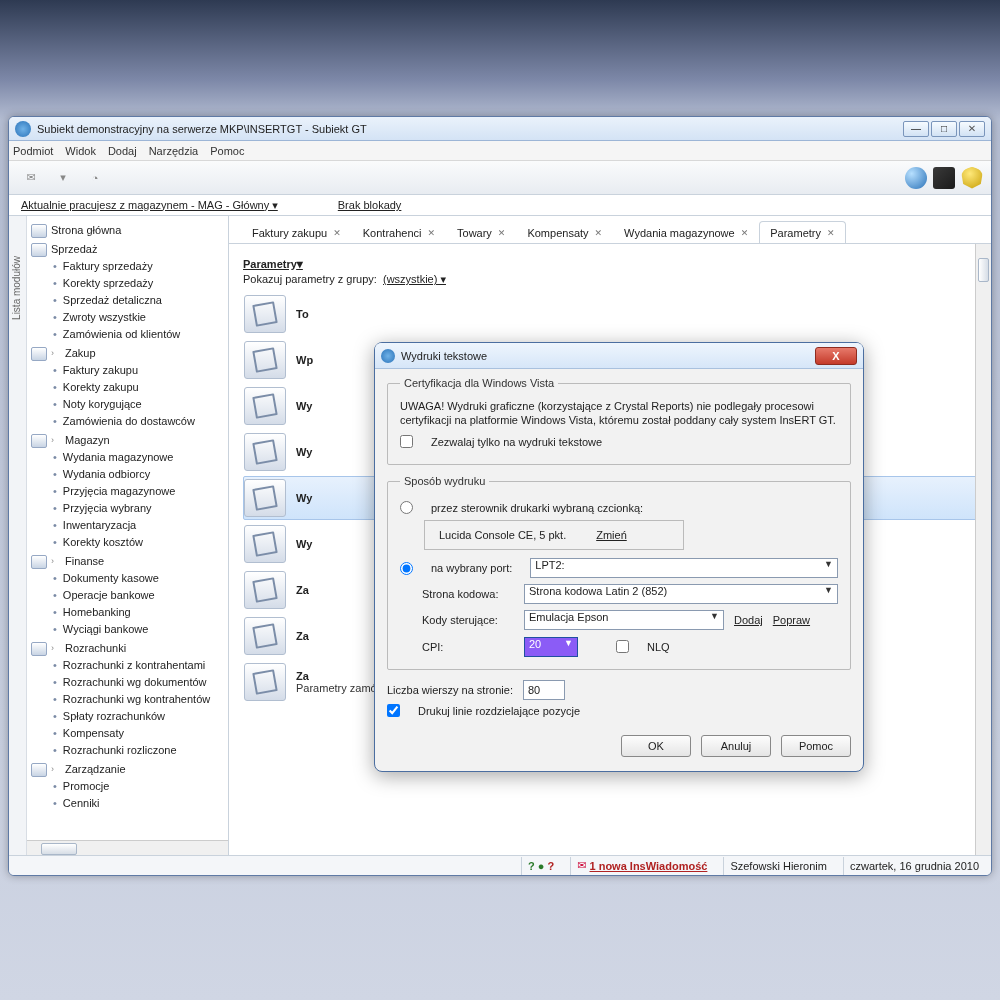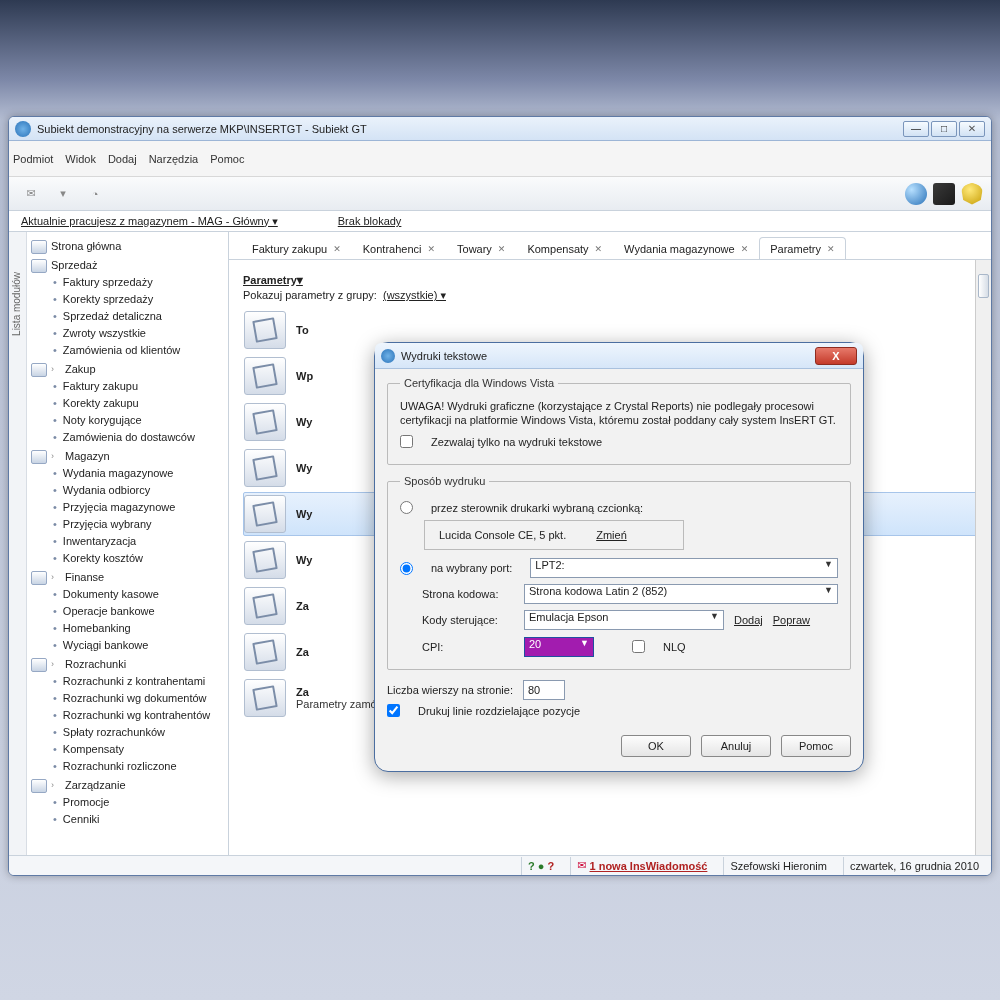--- a/index.html
+++ b/index.html
@@ -3,21 +3,21 @@
 <meta charset="utf-8">
 <style>
 *{box-sizing:border-box;margin:0;padding:0;font-family:"Segoe UI",Tahoma,Arial,sans-serif;font-size:11px;color:#222}
 body{width:1000px;height:1000px;background:linear-gradient(180deg,#2e3a52 0%,#7d88a8 8%,#b4bdd2 12%,#d0d6e4 100%);overflow:hidden}
 .window{position:absolute;left:8px;top:116px;width:984px;height:760px;background:#fff;border:1px solid #5f7aa5;border-radius:6px;box-shadow:0 0 8px rgba(0,0,0,.3);overflow:hidden}
 .titlebar{height:24px;background:linear-gradient(#eaf2fb,#d4e3f5);display:flex;align-items:center;padding:0 6px;border-bottom:1px solid #9cb5d6}
 .titlebar .app-icon{width:16px;height:16px;background:radial-gradient(#6fb2e8,#2a72b8);border-radius:50%;margin-right:6px}
 .winbtns{margin-left:auto;display:flex;gap:2px}
 .winbtn{width:26px;height:16px;border:1px solid #7a95bb;border-radius:2px;background:linear-gradient(#f6fbff,#d2e2f4);display:flex;align-items:center;justify-content:center;font-size:10px;font-family:Arial}
 .winbtn.close{color:#555}
-.menubar{height:36px;background:#f5f5f5;border-bottom:1px solid #d8d8d8;display:flex;align-items:center;padding:0 4px;gap:12px}
+.menubar{height:20px;background:#f5f5f5;border-bottom:1px solid #d8d8d8;display:flex;align-items:center;padding:0 4px;gap:12px}
 .menubar span{color:#333}
 .toolbar{height:34px;background:linear-gradient(#fafbfc,#e8ecf1);border-bottom:1px solid #c9d2dc;display:flex;align-items:center;padding:0 8px}
 .toolbar .tbtn{width:28px;height:26px;border:1px solid transparent;border-radius:3px;margin-right:4px;display:flex;align-items:center;justify-content:center;color:#888}
 .toolbar .right{margin-left:auto;display:flex;gap:6px}
 .ticon{width:22px;height:22px;border-radius:50%}
 .ticon.globe{background:radial-gradient(circle at 30% 30%,#b7e0ff,#2a72b8)}
 .ticon.box{background:linear-gradient(135deg,#3a3a3a,#1a1a1a);border-radius:3px}
 .ticon.shield{background:radial-gradient(circle at 40% 30%,#ffe97a,#c49a00);clip-path:polygon(50% 0,100% 20%,90% 80%,50% 100%,10% 80%,0 20%)}
 .infobar{height:21px;border-bottom:1px solid #c9d2dc;display:flex;align-items:center;padding:0 12px;gap:60px;font-size:11px}
 .infobar .u{text-decoration:underline}
@@ -50,37 +50,37 @@
 .prow .ptit{font-weight:bold}
 .prow .psub{color:#333}
 .vscroll{position:absolute;right:0;top:28px;bottom:0;width:16px;background:#f0f0f0;border-left:1px solid #ccc}
 .vscroll .vthumb{position:absolute;top:14px;left:2px;right:2px;height:24px;background:linear-gradient(90deg,#fff,#d6dde6);border:1px solid #a9b7c9;border-radius:2px}
 .statusbar{position:absolute;bottom:0;left:0;right:0;height:20px;background:#f4f6f9;border-top:1px solid #c9d2dc;display:flex;align-items:center;justify-content:flex-end;padding:0 6px;gap:10px;font-size:11px}
 .statusbar .cell{border-left:1px solid #c9d2dc;padding:0 6px;height:18px;display:flex;align-items:center}
 .statusbar .msg{color:#b02222;font-weight:bold;text-decoration:underline}
 .qmark{color:#2a7a2a;font-weight:bold}
 .exmark{color:#b02222;font-weight:bold}
 
-.dialog{position:absolute;left:374px;top:342px;width:490px;height:430px;background:#f2f2f2;border:1px solid #4b6ea0;border-radius:14px;box-shadow:0 4px 20px rgba(0,0,0,.35)}
+.dialog{position:absolute;left:374px;top:342px;width:490px;height:430px;background:#f2f2f2;border:1px solid #4b6ea0;border-radius:8px;box-shadow:0 4px 20px rgba(0,0,0,.35)}
 .dlg-title{height:26px;background:linear-gradient(#eef5fd,#d6e6f8);border-bottom:1px solid #a9c1de;display:flex;align-items:center;padding:0 6px;border-radius:6px 6px 0 0}
 .dlg-title .app-icon{width:14px;height:14px;background:radial-gradient(#6fb2e8,#2a72b8);border-radius:50%;margin-right:6px}
 .dlg-close{margin-left:auto;width:42px;height:18px;background:linear-gradient(#e77a6b,#c43a2a);border:1px solid #8e2c20;border-radius:3px;color:#fff;display:flex;align-items:center;justify-content:center;font-weight:bold;font-family:Arial;font-size:11px}
 .dlg-body{padding:8px 12px}
 fieldset{border:1px solid #bbb;border-radius:2px;padding:10px 12px 12px;margin-bottom:10px}
 legend{padding:0 4px;color:#333}
 .warn{font-size:11px;line-height:14px;margin-bottom:8px}
 .chk,.rad{display:flex;align-items:center;gap:18px;margin:4px 0}
 .chk input,.rad input{width:13px;height:13px}
 .fontbox{margin:6px 0 8px 24px;padding:8px 14px;border:1px solid #bbb;width:260px;display:flex;align-items:center;gap:30px}
 .fontbox .zm{text-decoration:underline}
 .frow{display:flex;align-items:center;gap:10px;margin:6px 0 0 22px}
 .frow label{width:92px}
 .sel{flex:1;height:20px;border:1px solid #8a9ab0;background:#fff;display:flex;align-items:flex-start;justify-content:space-between;padding:0 4px}
 .sel .dd{font-size:9px;color:#333}
-.sel.hi{background:#a21caf;color:#fff;border-color:#2050a0;width:70px;flex:none}
+.sel.hi{background:#8b5cf6;color:#fff;border-color:#2050a0;width:54px;flex:none}
 .sel.hi span{color:#fff}
 .link{text-decoration:underline;cursor:pointer}
 .numin{width:42px;height:20px;border:1px solid #8a9ab0;background:#fff;padding:0 4px;display:flex;align-items:center}
 .dlg-buttons{display:flex;justify-content:flex-end;gap:10px;padding:0 12px;margin-top:6px}
 .btn{width:70px;height:22px;border:1px solid #888;background:linear-gradient(#fdfdfd,#e5e5e5);border-radius:3px;display:flex;align-items:center;justify-content:center}
 </style>
 </head>
 <body>
 
 <div class="window">

